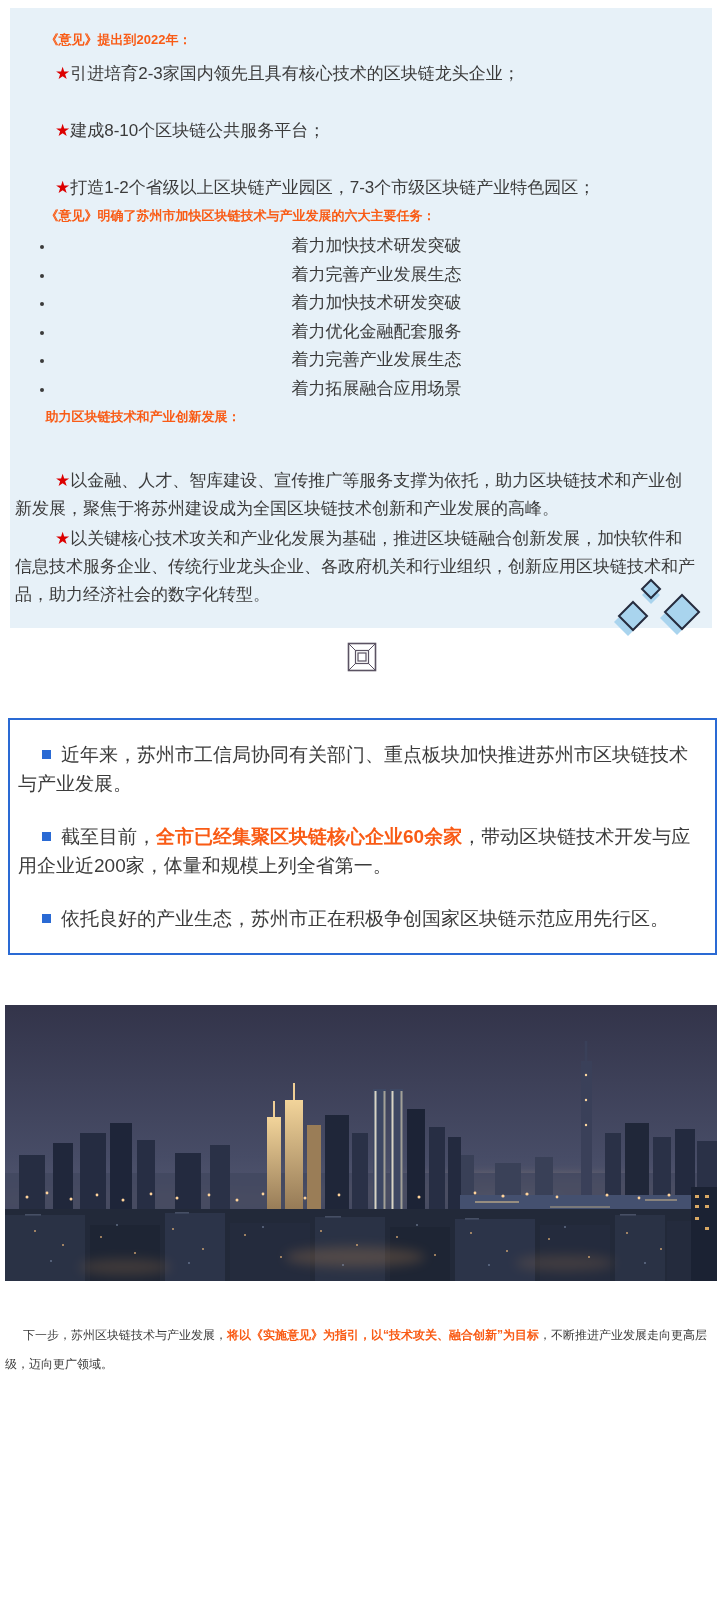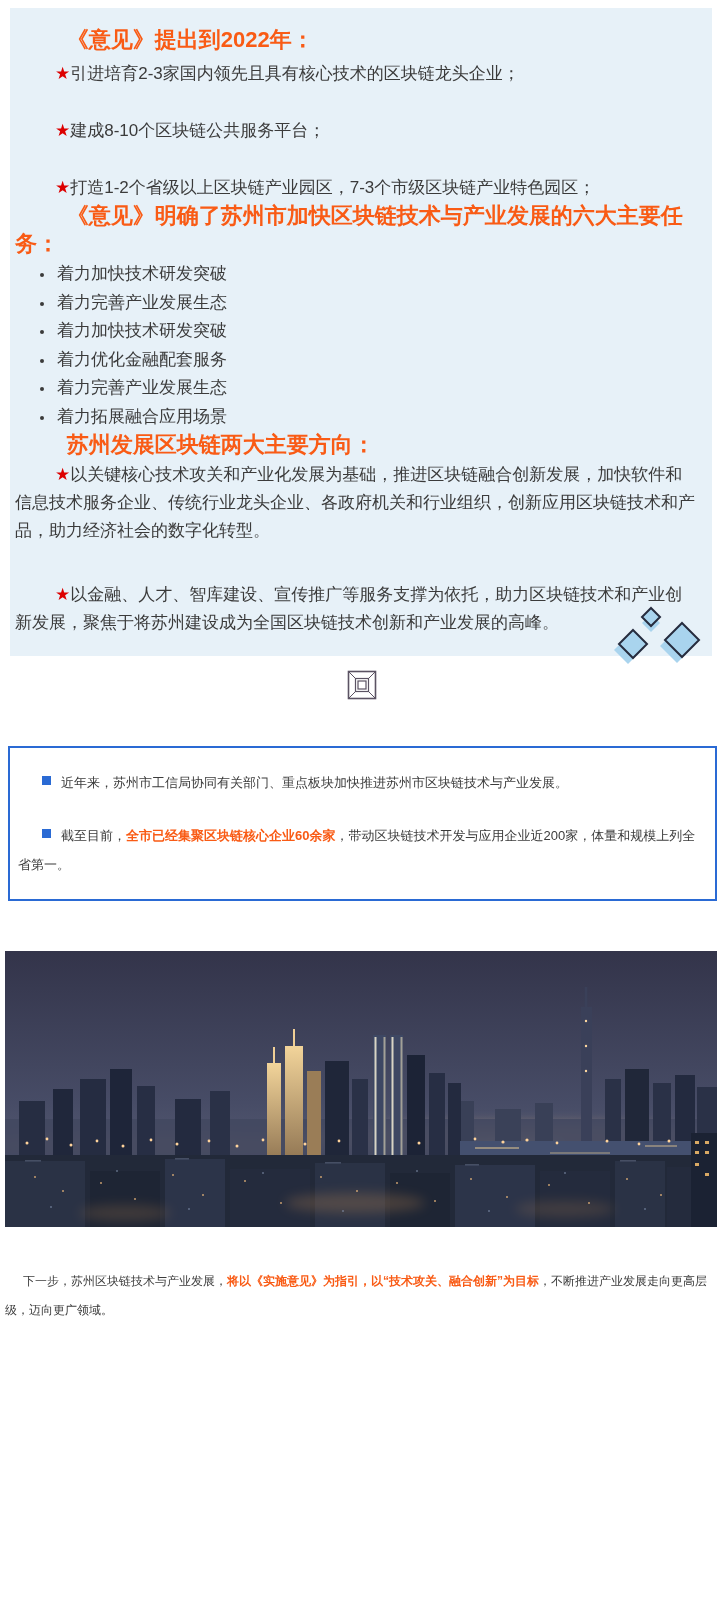--- a/index.html
+++ b/index.html
@@ -16,50 +16,50 @@
   .panel{
     position:relative;
     margin:8px 12px 0 10px;
     background:#e7f1f8;
     padding:18px 16px 19px 5px;
     font-size:17px;
     line-height:28px;
   }
   .panel h3{
     margin:0;
-    font-size:22px;
+    font-size:13px;
     font-weight:bold;
     color:#f95b15;
     text-indent:2.35em;
     line-height:28px;
   }
   .para{margin:0;text-indent:2.35em;}
   .star{color:#dc0000;}
   .g0{margin-top:6px}
   .g1,.g2{margin-top:29px}
   .g3{margin-top:25px}
   .h-tasks{margin-top:40px}
   .tasks{margin:2px 0 0;padding:0 0 0 40px;list-style:disc;}
-  .tasks li{line-height:28.5px;padding-left:2px;}
+  .tasks li{line-height:28.5px;padding-left:2px;text-align:center;}
   .tasks li::marker{color:#3b3b3b;font-size:13px;}
   .h-dir{margin-top:22px}
   .d0{margin-top:2px}
   .d1{margin-top:36px}
   .diamonds{position:absolute;right:4px;bottom:-14px;width:102px;height:66px;}
 
   
   .ornament{display:block;margin:14px auto 0;width:30px;height:30px;}
 
   
   .callout{
     margin:46px 7px 0 8px;
     border:2px solid #2a6ad4;
     background:#ffffff;
     padding:20px 16px 20px 8px;
-    font-size:13px;
+    font-size:19px;
     line-height:29px;
   }
   .c-item{margin:0;text-indent:24px;}
   .c-item + .c-item{margin-top:24px;}
   .sq{display:inline-block;width:9px;height:9px;background:#2a6ad4;margin-right:10px;vertical-align:2px;}
   .hl{color:#f95b15;font-weight:bold;}
 
   
   .city{display:block;margin:50px 7px 0 5px;width:712px;height:276px;}
 
@@ -91,25 +91,25 @@
 
     <ul class="tasks">
       <li>着力加快技术研发突破</li>
       <li>着力完善产业发展生态</li>
       <li>着力加快技术研发突破</li>
       <li>着力优化金融配套服务</li>
       <li>着力完善产业发展生态</li>
       <li>着力拓展融合应用场景</li>
     </ul>
 
-    <h3 class="h-dir">苏州发展区块链两大主要方向：</h3>
+    <h3 class="h-dir">助力区块链技术和产业创新发展：</h3>
+
+    <p class="para d1"><span class="star">★</span><span>以金融、人才、智库建设、宣传推广等服务支撑为依托，助力区块链技术和产业创新发展，聚焦于将苏州建设成为全国区块链技术创新和产业发展的高峰。</span></p>
 
     <p class="para d0"><span class="star">★</span><span>以关键核心技术攻关和产业化发展为基础，推进区块链融合创新发展，加快软件和信息技术服务企业、传统行业龙头企业、各政府机关和行业组织，创新应用区块链技术和产品，助力经济社会的数字化转型。</span></p>
-
-    <p class="para d1"><span class="star">★</span><span>以金融、人才、智库建设、宣传推广等服务支撑为依托，助力区块链技术和产业创新发展，聚焦于将苏州建设成为全国区块链技术创新和产业发展的高峰。</span></p>
 
     <svg class="diamonds" viewBox="0 0 102 66" aria-hidden="true">
 
       <polygon points="45,10 54,19 45,28 36,19" fill="#a9d4ee"></polygon>
       <polygon points="22,32 36,46 22,60 8,46" fill="#a9d4ee"></polygon>
       <polygon points="71,25 88,42 71,59 54,42" fill="#a9d4ee"></polygon>
 
       <polygon points="45,4 54,13 45,22 36,13" fill="#a9d4ee" stroke="#262c3e" stroke-width="2"></polygon>
       <polygon points="27,26 41,40 27,54 13,40" fill="#a9d4ee" stroke="#262c3e" stroke-width="2"></polygon>
       <polygon points="76,19 93,36 76,53 59,36" fill="#a9d4ee" stroke="#262c3e" stroke-width="2"></polygon>
@@ -126,20 +126,21 @@
     <rect x="11" y="11" width="8" height="8" fill="#ffffff" stroke="#5b5363" stroke-width="1.2"></rect>
   </svg>
 
   <section class="callout">
 
     <p class="c-item"><span class="sq"></span><span>近年来，苏州市工信局协同有关部门、重点板块加快推进苏州市区块链技术与产业发展。</span></p>
 
 
     <p class="c-item"><span class="sq"></span><span>截至目前，</span><span class="hl">全市已经集聚区块链核心企业60余家</span><span>，带动区块链技术开发与应用企业近200家，体量和规模上列全省第一。</span></p>
 
+    <p class="c-item"><span class="sq"></span><span>依托良好的产业生态，苏州市正在积极争创国家区块链示范应用先行区。</span></p>
 
   </section>
 
   <svg class="city" viewBox="0 0 712 276" preserveAspectRatio="none" aria-hidden="true">
     <defs>
       <linearGradient id="sky" x1="0" y1="0" x2="0" y2="1">
         <stop offset="0" stop-color="#33344a"></stop>
         <stop offset="0.55" stop-color="#474c66"></stop>
         <stop offset="0.8" stop-color="#585c74"></stop>
         <stop offset="1" stop-color="#3a415a"></stop>

